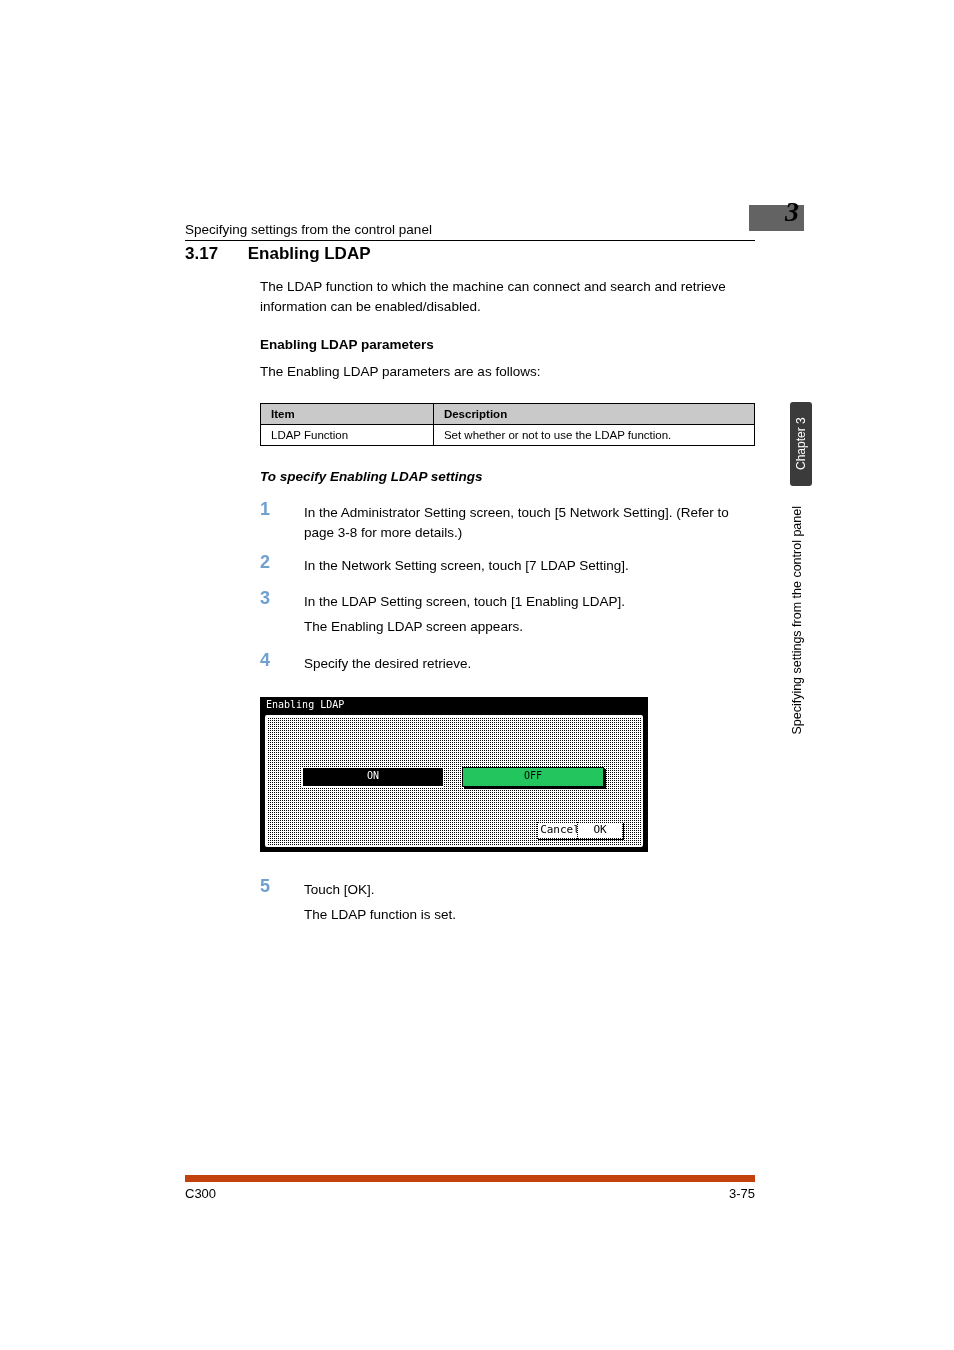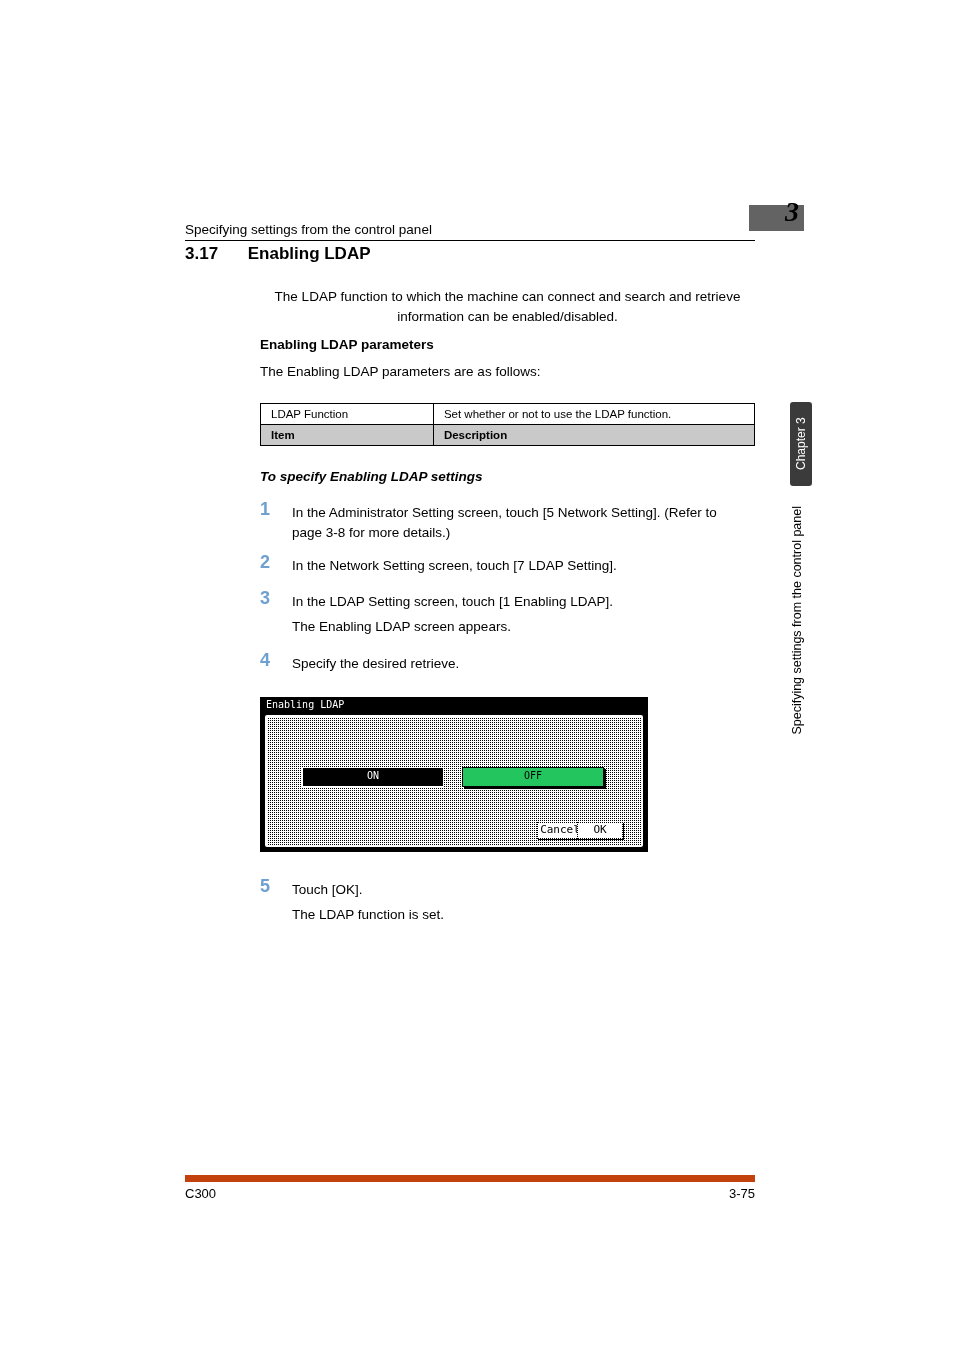--- a/index.html
+++ b/index.html
@@ -84,21 +84,21 @@
   .step-num {
     position: absolute;
     left: 260px;
     font-family: Arial, sans-serif;
     font-size: 18px;
     font-weight: bold;
     color: #6fa0cf;
   }
   .step-text {
     position: absolute;
-    left: 292px;
+    left: 304px;
     width: 455px;
     font-size: 13.5px;
     line-height: 1.45;
   }
   .screenshot-box {
     position: absolute;
     left: 260px;
     top: 697px;
     width: 388px;
     height: 155px;
@@ -213,34 +213,34 @@
 <div class="chapter-num">3</div>
 <div class="header-line">
   <span class="header-text">Specifying settings from the control panel</span>
 </div>
 
 <div class="sec-heading">
   <span class="sec-num">3.17</span>
   <span>Enabling LDAP</span>
 </div>
 
-<div class="body-text" style="top:287px;text-align:center;">The LDAP function to which the machine can connect and search and retrieve information can be enabled/disabled.</div>
+<div class="body-text" style="top:277px;">The LDAP function to which the machine can connect and search and retrieve information can be enabled/disabled.</div>
 
 <div class="subhead" style="top:337px;">Enabling LDAP parameters</div>
 <div class="body-text" style="top:362px;">The Enabling LDAP parameters are as follows:</div>
 
 <table class="param-table">
   <tbody>
       <tr>
+    <th style="width:35%;">Item</th>
+    <th>Description</th>
+  </tr>
+  <tr>
     <td>LDAP Function</td>
     <td>Set whether or not to use the LDAP function.</td>
-  </tr>
-  <tr>
-    <th style="width:35%;">Item</th>
-    <th>Description</th>
   </tr>
 </tbody>
   </table>
 
 <div class="subhead" style="top:469px;font-style:italic;">To specify Enabling LDAP settings</div>
 
 <div class="step-num" style="top:499px;">1</div>
 <div class="step-text" style="top:503px;">In the Administrator Setting screen, touch [5 Network Setting]. (Refer to page 3-8 for more details.)</div>
 
 <div class="step-num" style="top:552px;">2</div>

